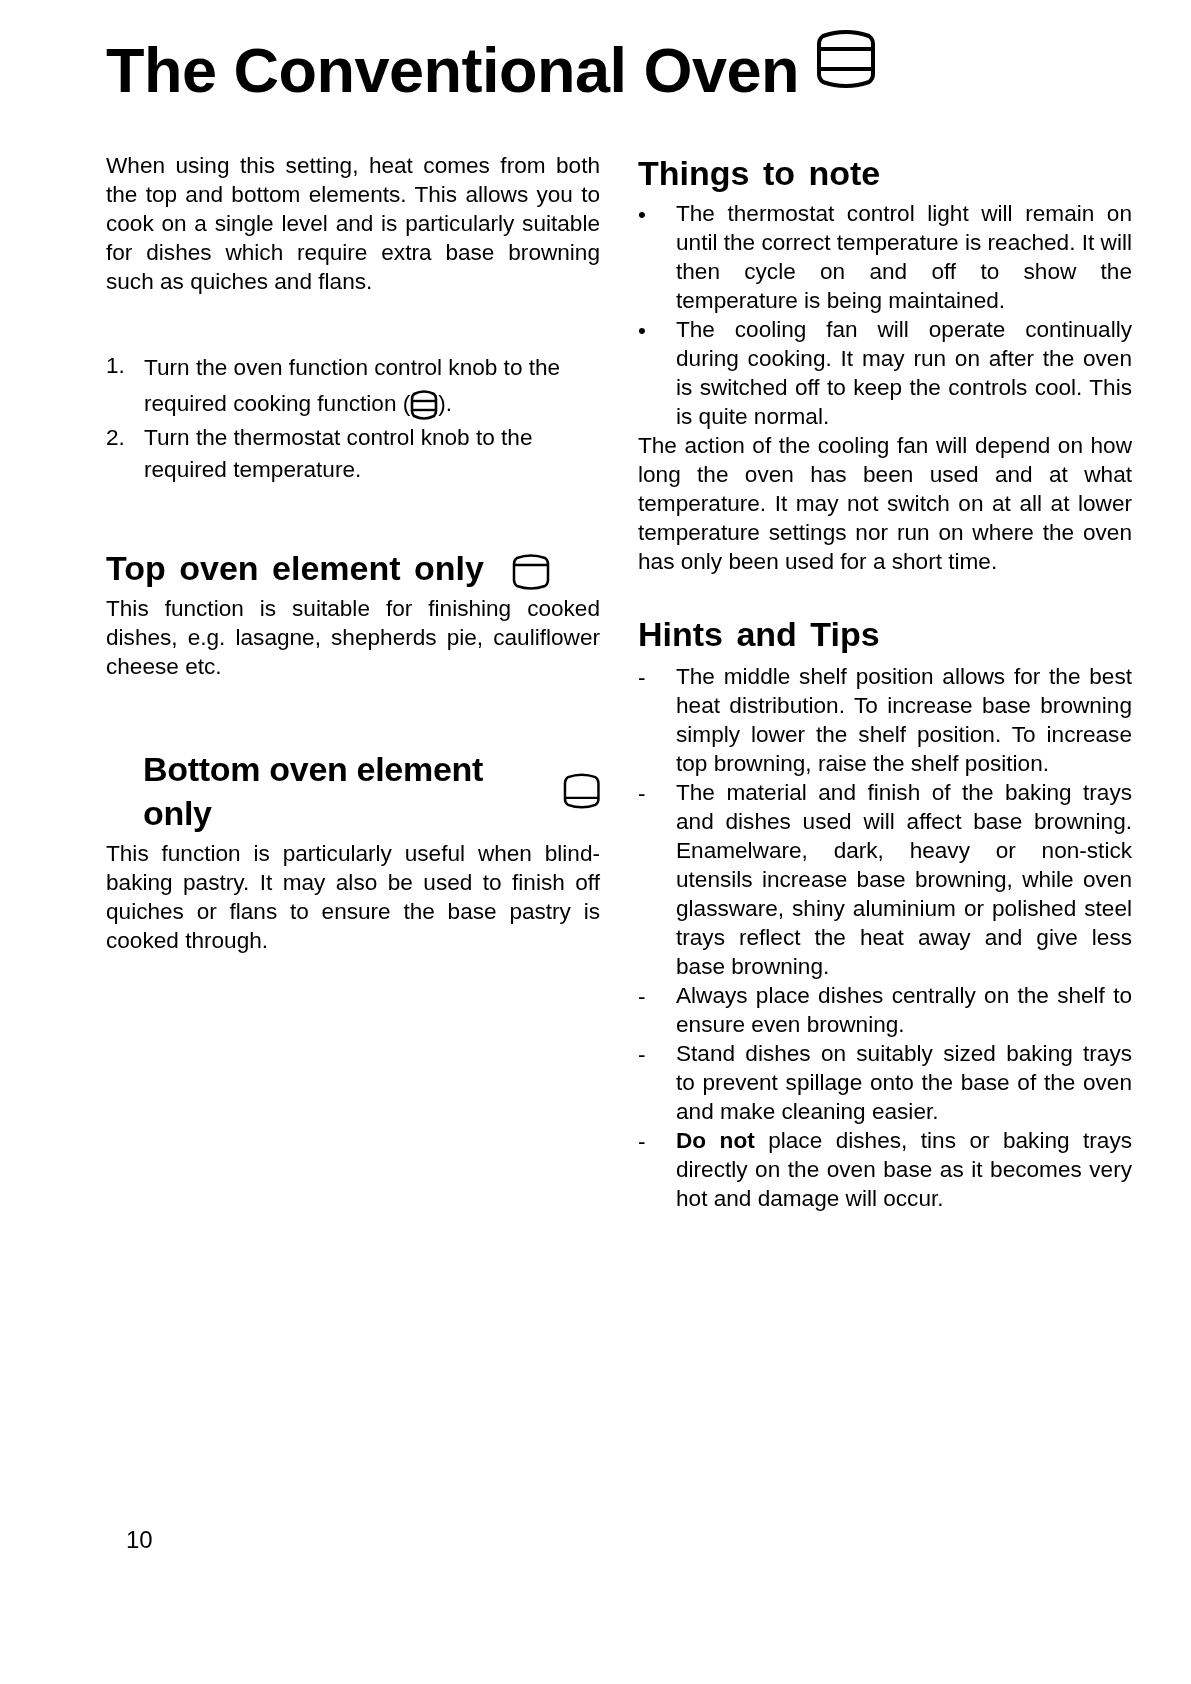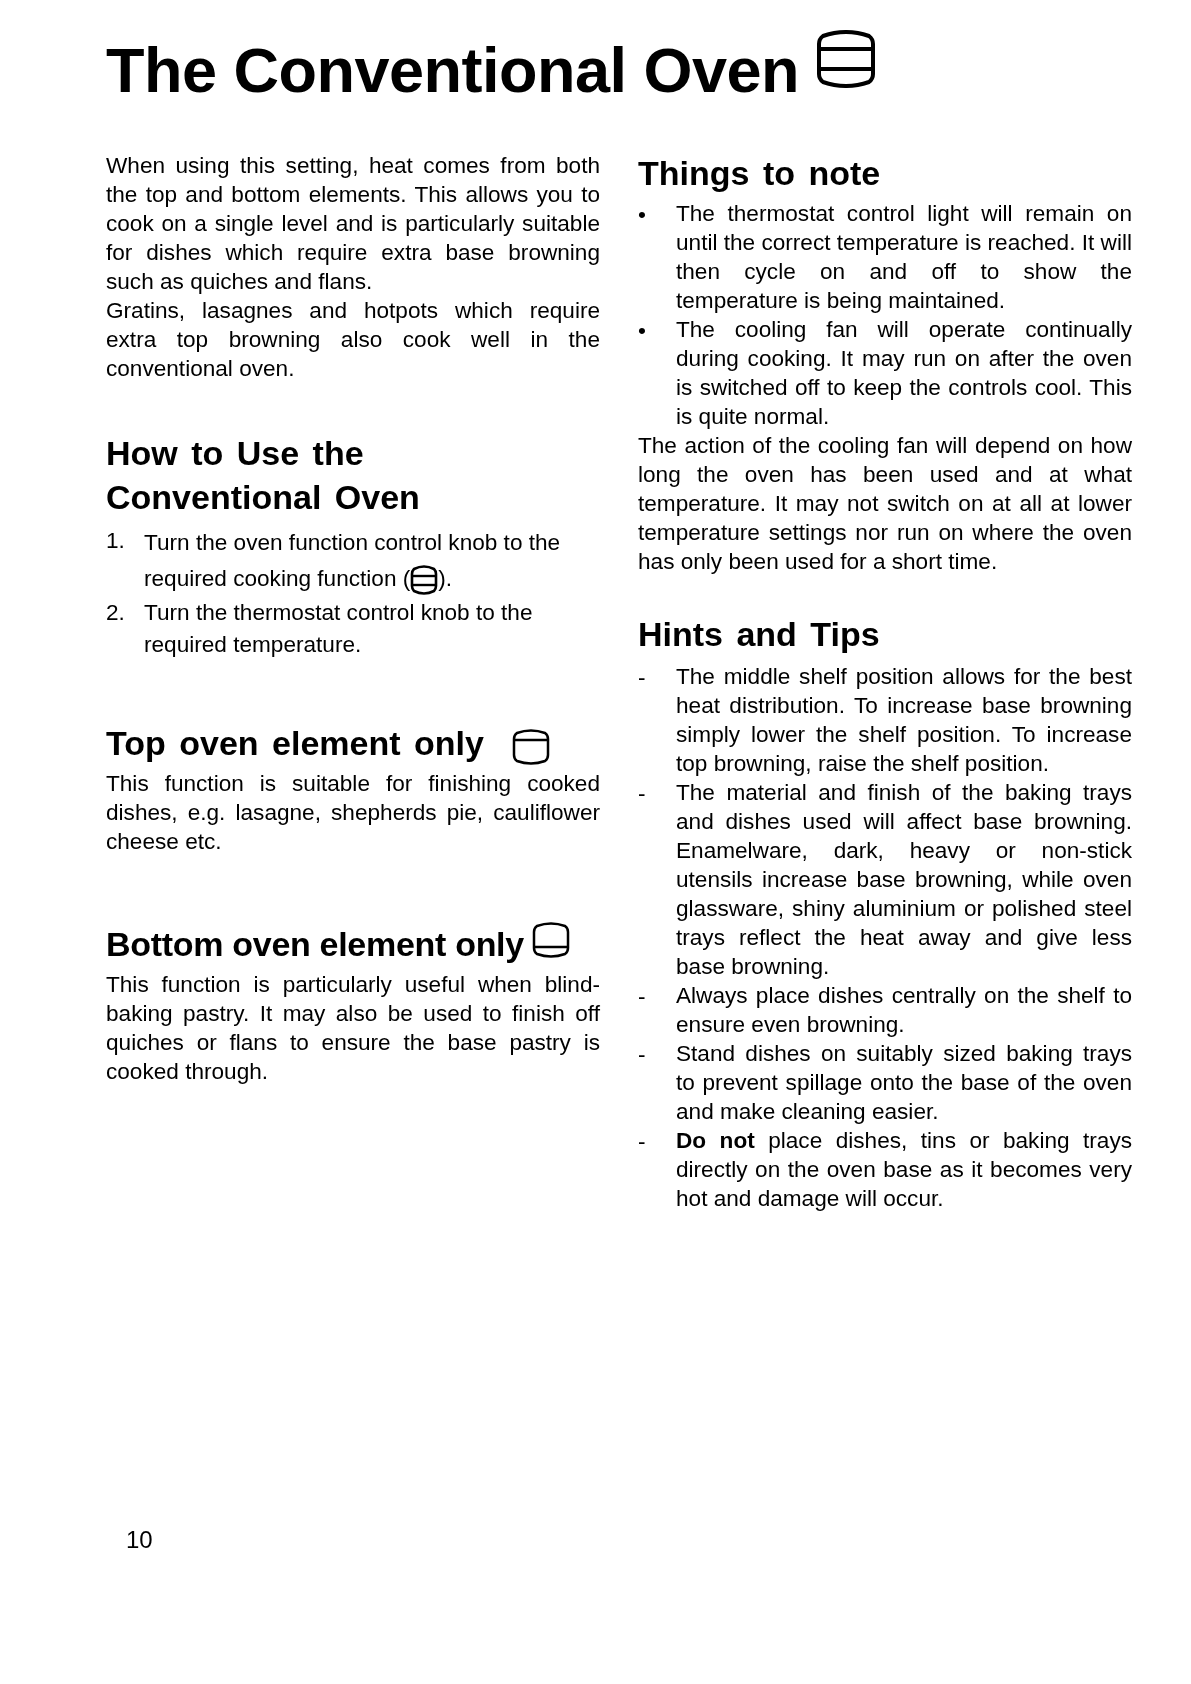--- a/index.html
+++ b/index.html
@@ -33,27 +33,22 @@
   <span>The Conventional Oven</span>
   <svg width="62" height="58" viewBox="0 0 62 58">
     <path d="M8 6 Q31 -2 54 6 Q58 9 58 14 L58 44 Q58 49 54 52 Q31 60 8 52 Q4 49 4 44 L4 14 Q4 9 8 6 Z" fill="none" stroke="#000" stroke-width="4"></path>
     <line x1="4" y1="19" x2="58" y2="19" stroke="#000" stroke-width="4"></line>
     <line x1="4" y1="39" x2="58" y2="39" stroke="#000" stroke-width="4"></line>
   </svg>
 </h1>
 
 <div class="col left">
   <p>When using this setting, heat comes from both the top and bottom elements. This allows you to cook on a single level and is particularly suitable for dishes which require extra base browning such as quiches and flans.</p>
-  <p class="last-left">Gratins, lasagnes and hotpots which require extra top browning also cook well in the conventional oven.</p>
 
   <div style="height:48px"></div>
-  <h2 class="sp">
-    <span>How to Use the</span><br>
-    <span>Conventional Oven</span>
-  </h2>
   <div style="height:6px"></div>
   <ol class="steps">
     <li>
       <span class="num">1.</span>
       <span style="line-height:36px">
         <span>Turn the oven function control knob to the required cooking function (</span><svg class="ico" width="28" height="30" viewBox="0 0 28 30">
             <path d="M4 4 Q14 -1 24 4 Q26 6 26 9 L26 21 Q26 24 24 26 Q14 31 4 26 Q2 24 2 21 L2 9 Q2 6 4 4 Z" fill="none" stroke="#000" stroke-width="2.6"></path>
             <line x1="2" y1="11" x2="26" y2="11" stroke="#000" stroke-width="2.4"></line>
             <line x1="2" y1="20" x2="26" y2="20" stroke="#000" stroke-width="2.4"></line>
           </svg><span>).</span>
@@ -70,21 +65,21 @@
     <span>Top oven element only</span>
     <svg style="margin-left:28px" width="38" height="36" viewBox="0 0 38 36">
       <path d="M5 4 Q19 -1 33 4 Q36 6 36 10 L36 26 Q36 30 33 32 Q19 37 5 32 Q2 30 2 26 L2 10 Q2 6 5 4 Z" fill="none" stroke="#000" stroke-width="2.5"></path>
       <line x1="2" y1="11" x2="36" y2="11" stroke="#000" stroke-width="2.5"></line>
     </svg>
   </h2>
   <div style="height:4px"></div>
   <p class="last-left">This function is suitable for finishing cooked dishes, e.g. lasagne, shepherds pie, cauliflower cheese etc.</p>
 
   <div style="height:66px"></div>
-  <h2 style="display:flex;letter-spacing:-0.3px;">
+  <h2 style="display:flex;align-items:center;letter-spacing:-0.3px;margin-left:37px;">
     <span>Bottom oven element only</span>
     <svg style="margin-left:8px" width="38" height="36" viewBox="0 0 38 36">
       <path d="M5 4 Q19 -1 33 4 Q36 6 36 10 L36 26 Q36 30 33 32 Q19 37 5 32 Q2 30 2 26 L2 10 Q2 6 5 4 Z" fill="none" stroke="#000" stroke-width="2.5"></path>
       <line x1="2" y1="25" x2="36" y2="25" stroke="#000" stroke-width="2.5"></line>
     </svg>
   </h2>
   <div style="height:4px"></div>
   <p class="last-left">This function is particularly useful when blind-baking pastry. It may also be used to finish off quiches or flans to ensure the base pastry is cooked through.</p>
 </div>
 

